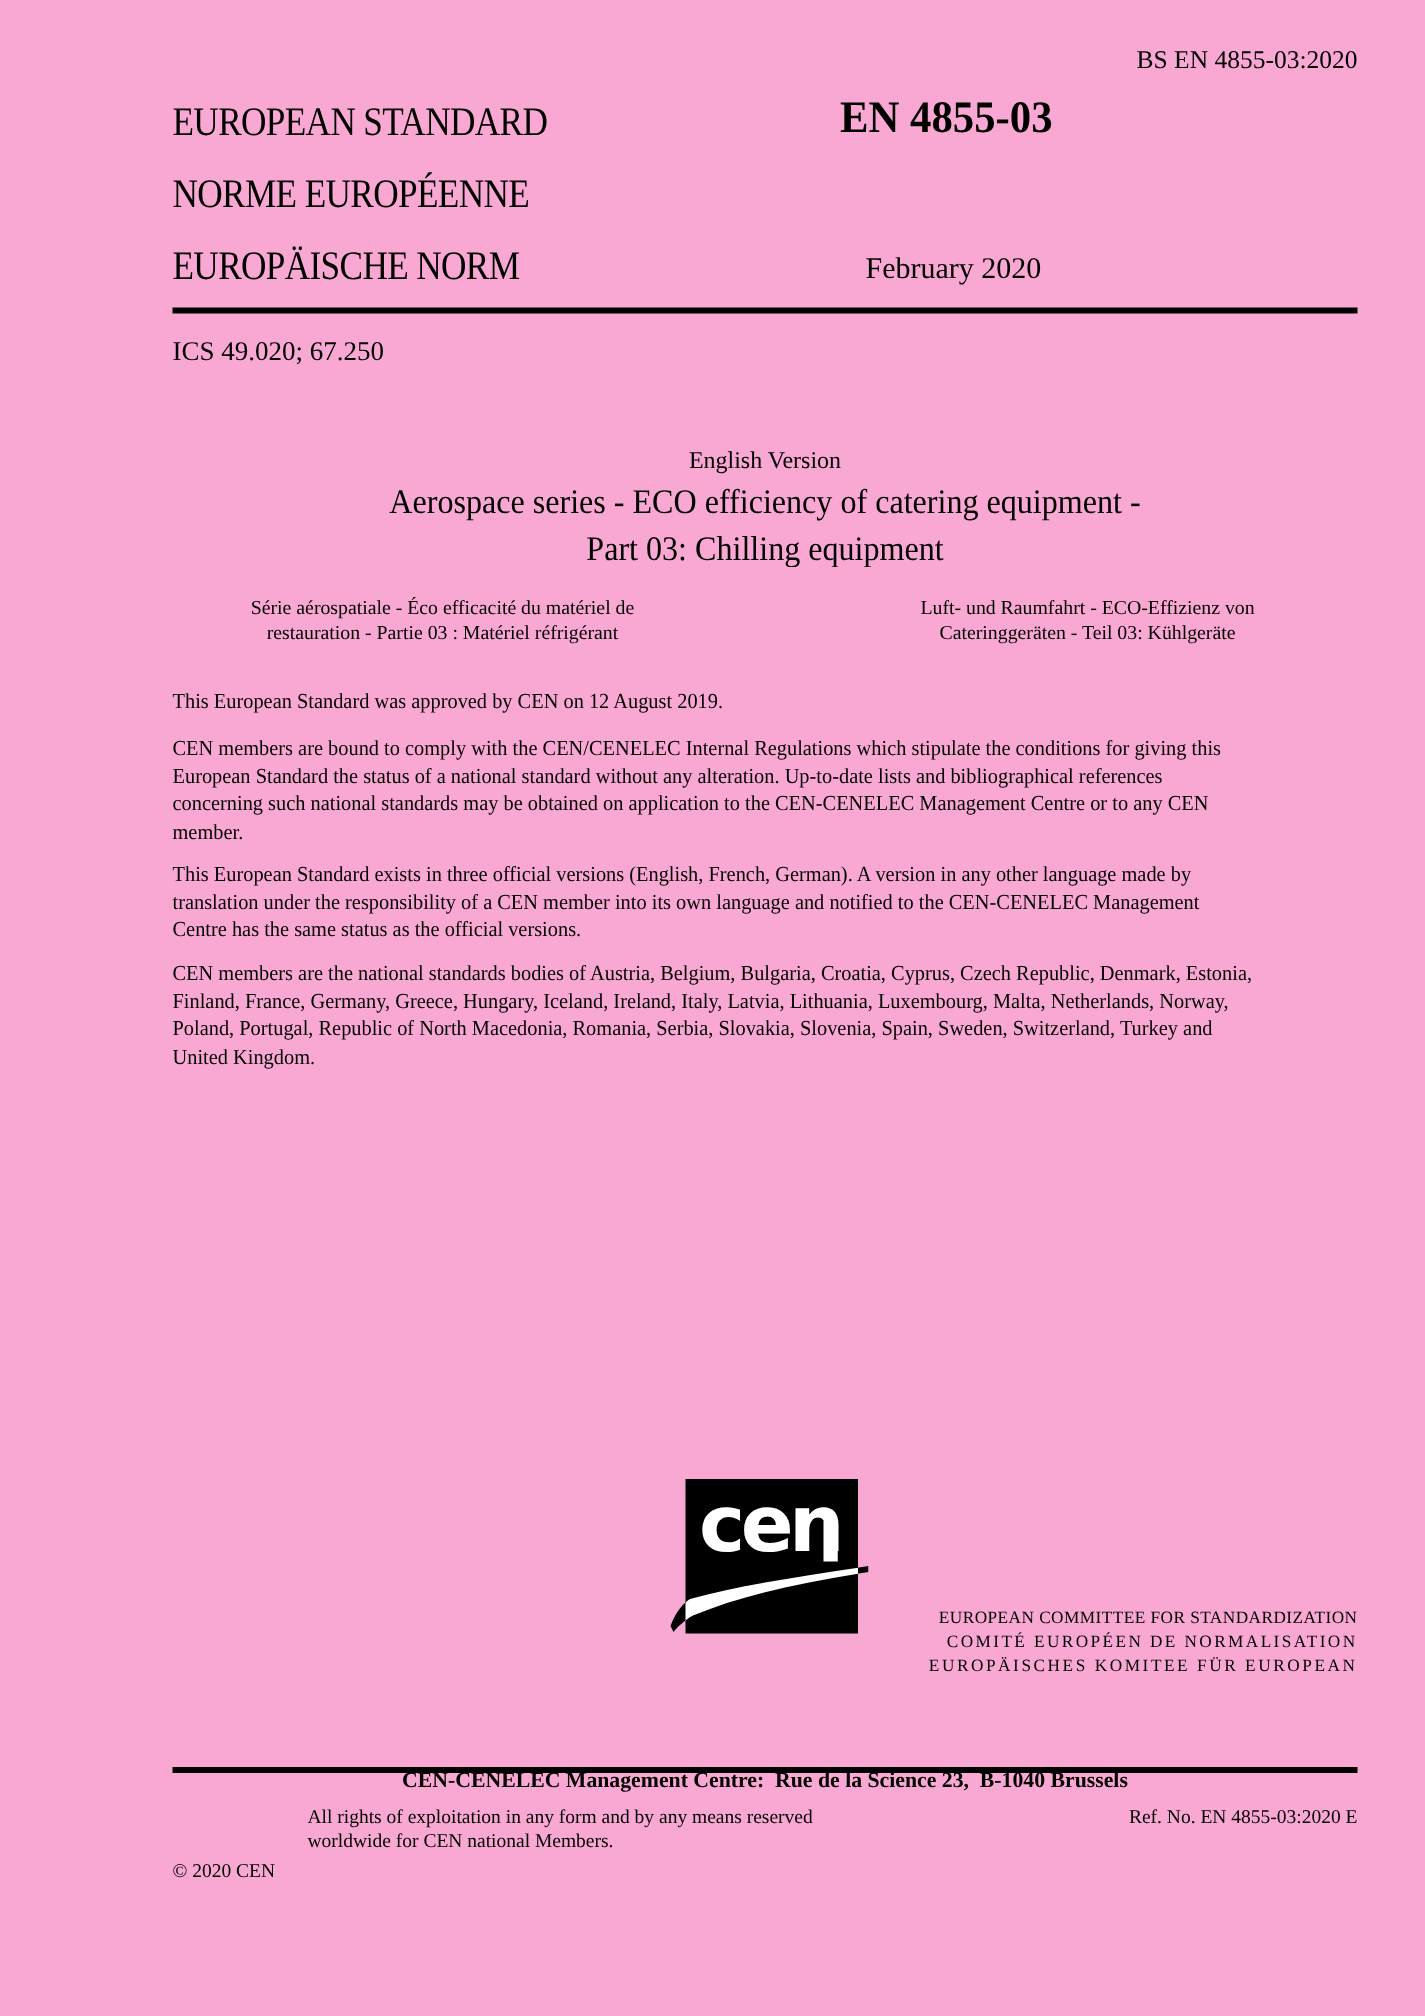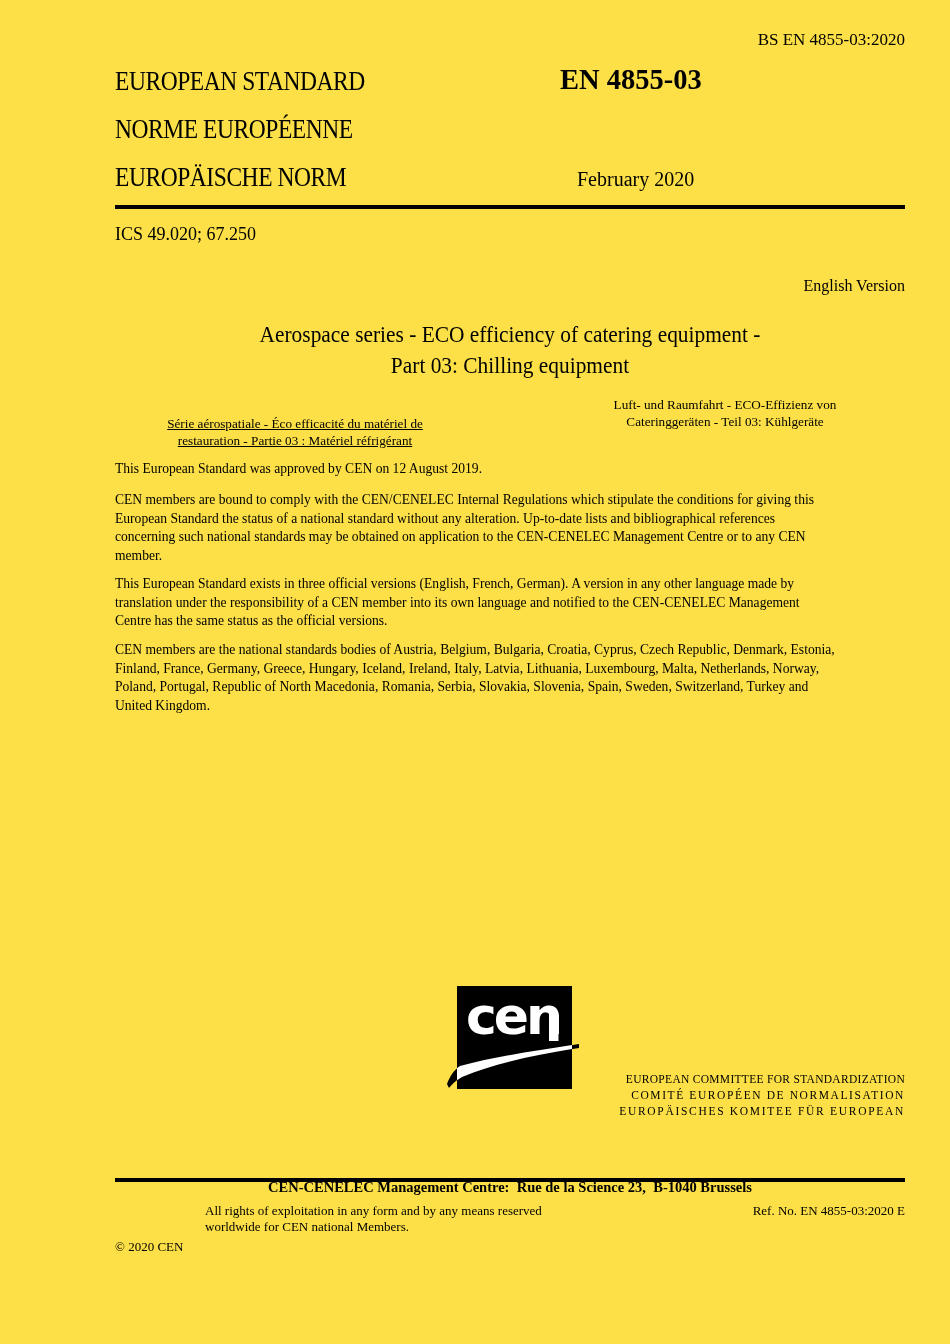--- a/index.html
+++ b/index.html
@@ -1,20 +1,20 @@
 <!DOCTYPE html>
 <html><head>
 <meta charset="utf-8">
 <style>
   html,body {margin:0; padding:0; background:#e8e8e8;}
   .page {
     position:relative;
     width:950px; height:1344px;
     margin:0 auto;
-    background:#fde047;
+    background:#f9a8d4;
     font-family:"Liberation Serif", serif;
     color:#000;
     overflow:hidden;
   }
   .abs {position:absolute;}
   .ml {white-space:pre-line;}
   .condL {transform:scaleX(0.87); transform-origin:0 0;}
   .condL95 {transform:scaleX(0.95); transform-origin:0 0;}
   .condC {transform:scaleX(0.93); transform-origin:50% 0;}
 
@@ -27,27 +27,27 @@
 
   .std-number {top:62px; left:560px; font-size:30px; font-weight:bold; white-space:nowrap;}
   .std-date {top:168px; left:561px; font-size:20px;margin-left:16px;}
 
   .rule {left:115px; width:790px; background:#000;}
   .rule-top {top:205px; height:4px;}
   .rule-bottom {top:1178px; height:4px;}
 
   .ics {top:224px; left:115px; font-size:18px;}
 
-  .version {top:277px; left:115px; width:790px; text-align:right; font-size:16px;}
+  .version {top:299px; left:115px; width:790px; text-align:center; font-size:16px;}
 
   .title {top:319px; left:115px; width:790px; text-align:center;
           font-size:23px; line-height:31px;}
 
   .subtitle {font-size:13.2px; line-height:16.5px; text-align:center;}
-  .subtitle.fr {top:416px; left:115px; width:360px;text-decoration:underline;}
+  .subtitle.fr {top:397px; left:115px; width:360px;}
   .subtitle.de {top:397px; left:545px; width:360px;}
 
   .body-text {left:115px; width:832px; font-size:14.3px; line-height:18.6px;}
   .approved {top:459px;}
   .para-reg {top:490px;}
   .para-ver {top:574px;}
   .para-mem {top:640px;}
 
   .logo-wrap {top:956px; left:446px; width:133px; height:106px;margin-top:28px;}
 

